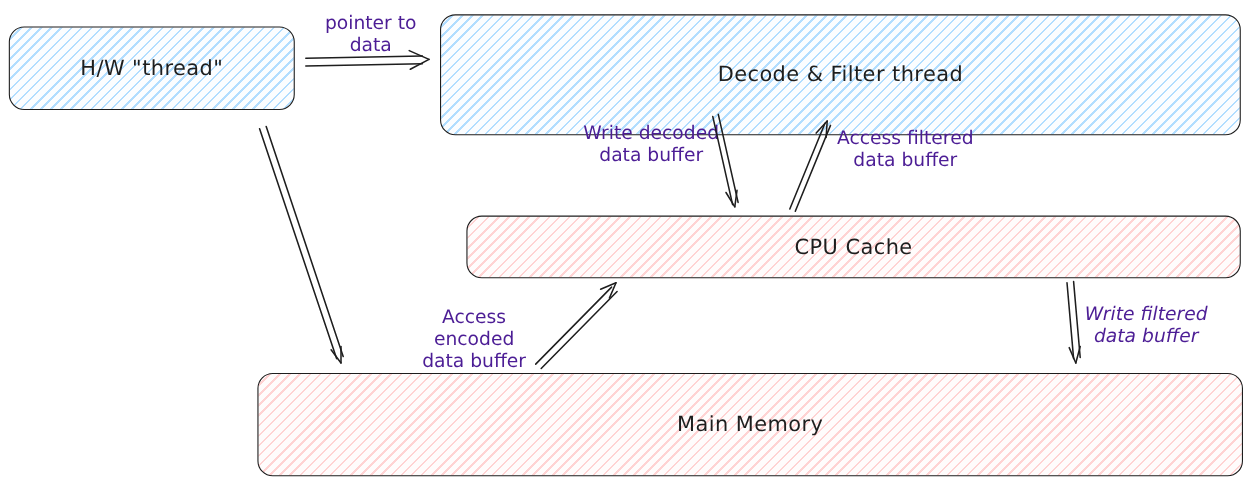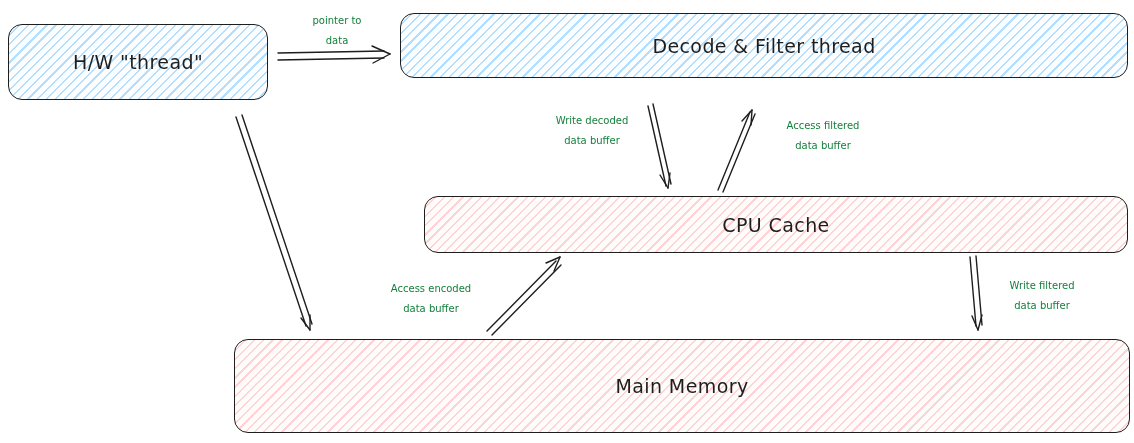--- a/index.html
+++ b/index.html
@@ -47,24 +47,24 @@
     );
   }
   .node-label {
     text-align: center;
     padding: 2px 8px;
   }
   .edge-label {
     position: absolute;
     width: 130px;
     text-align: center;
-    font-size: 10px;
+    font-size: 17px;
     line-height: 20px;
     white-space: pre-line;
-    color: #15803d;
+    color: #4c1d95;
   }
   .arrows {
     position: absolute;
     left: 0; top: 0;
     width: 1134px;
     height: 443px;
     pointer-events: none;
   }
   .arrows path {
     fill: none;
@@ -75,21 +75,21 @@
 </style>
 </head>
 <body>
 
 <div class="canvas">
 
   <div class="node node-blue" style="left:8px; top:24px; width:260px; height:76px;">
     <span class="node-label">H/W "thread"</span>
   </div>
 
-  <div class="node node-blue" style="left:400px; top:13px; width:728px; height:65px;">
+  <div class="node node-blue" style="left:400px; top:13px; width:728px; height:110px;">
     <span class="node-label">Decode &amp; Filter thread</span>
   </div>
 
   <div class="node node-pink" style="left:424px; top:196px; width:704px; height:57px;">
     <span class="node-label">CPU Cache</span>
   </div>
 
   <div class="node node-pink" style="left:234px; top:339px; width:896px; height:94px;">
     <span class="node-label">Main Memory</span>
   </div>
@@ -100,21 +100,21 @@
   <div class="edge-label" style="left:527px; top:111px;">Write decoded
 data buffer</div>
 
   <div class="edge-label" style="left:758px; top:116px;">Access filtered
 data buffer</div>
 
 
   <div class="edge-label" style="left:366px; top:279px;">Access encoded
 data buffer</div>
 
-  <div class="edge-label" style="left:977px; top:276px;">Write filtered
+  <div class="edge-label" style="left:977px; top:276px;font-style:italic;">Write filtered
 data buffer</div>
 
   <svg class="arrows" viewBox="0 0 1134 443" xmlns="http://www.w3.org/2000/svg">
 
     <g>
       <path d="M278,53 L384,51"></path>
       <path d="M278,60 L384,58"></path>
       <path d="M390,54 L372,46"></path>
       <path d="M390,54 L373,63"></path>
     </g>

